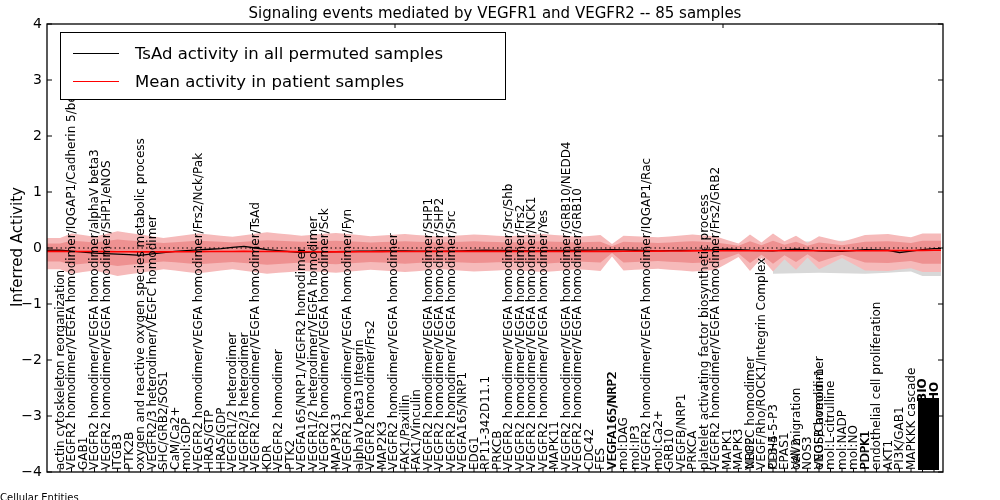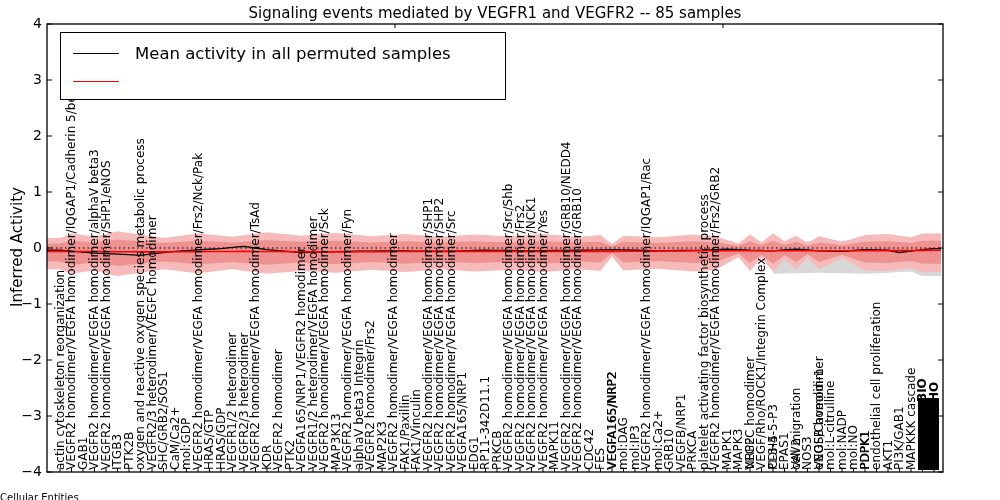--- a/index.html
+++ b/index.html
@@ -223,24 +223,25 @@
       <div class="xcat" style="left: 859.5px; top: 470px;"><span>PDPK1</span><span class="ovl">PDPK1</span></div>
       <div class="xcat" style="left: 871px; top: 470px;">endothelial cell proliferation</div>
       <div class="xcat" style="left: 882.5px; top: 470px;">AKT1</div>
       <div class="xcat" style="left: 894px; top: 470px;">PI3K/GAB1</div>
       <div class="xcat" style="left: 905.5px; top: 470px;">MAPKKK cascade</div>
     </div>
 
   <div class="legend">
     <div class="legend-row">
       <span class="legend-line"></span>
-      <span class="legend-text">Mean activity in all permuted samples</span>
+      <span class="legend-text">TsAd activity in all permuted samples</span>
     </div>
     <div class="legend-row">
       <span class="legend-line" style="border-top-color:#ff0000"></span>
+      <span class="legend-text">Mean activity in patient samples</span>
     </div>
   </div>
 
   <div id="blob-wrap">
       <div class="blob" style="left: 918px; top: 398px; width: 21px; height: 72px;"></div>
       <div class="frag" style="left: 917px; top: 402px;">BIO</div>
       <div class="frag" style="left: 928.5px; top: 402px;">HO</div>
     </div>
 </div>
 

